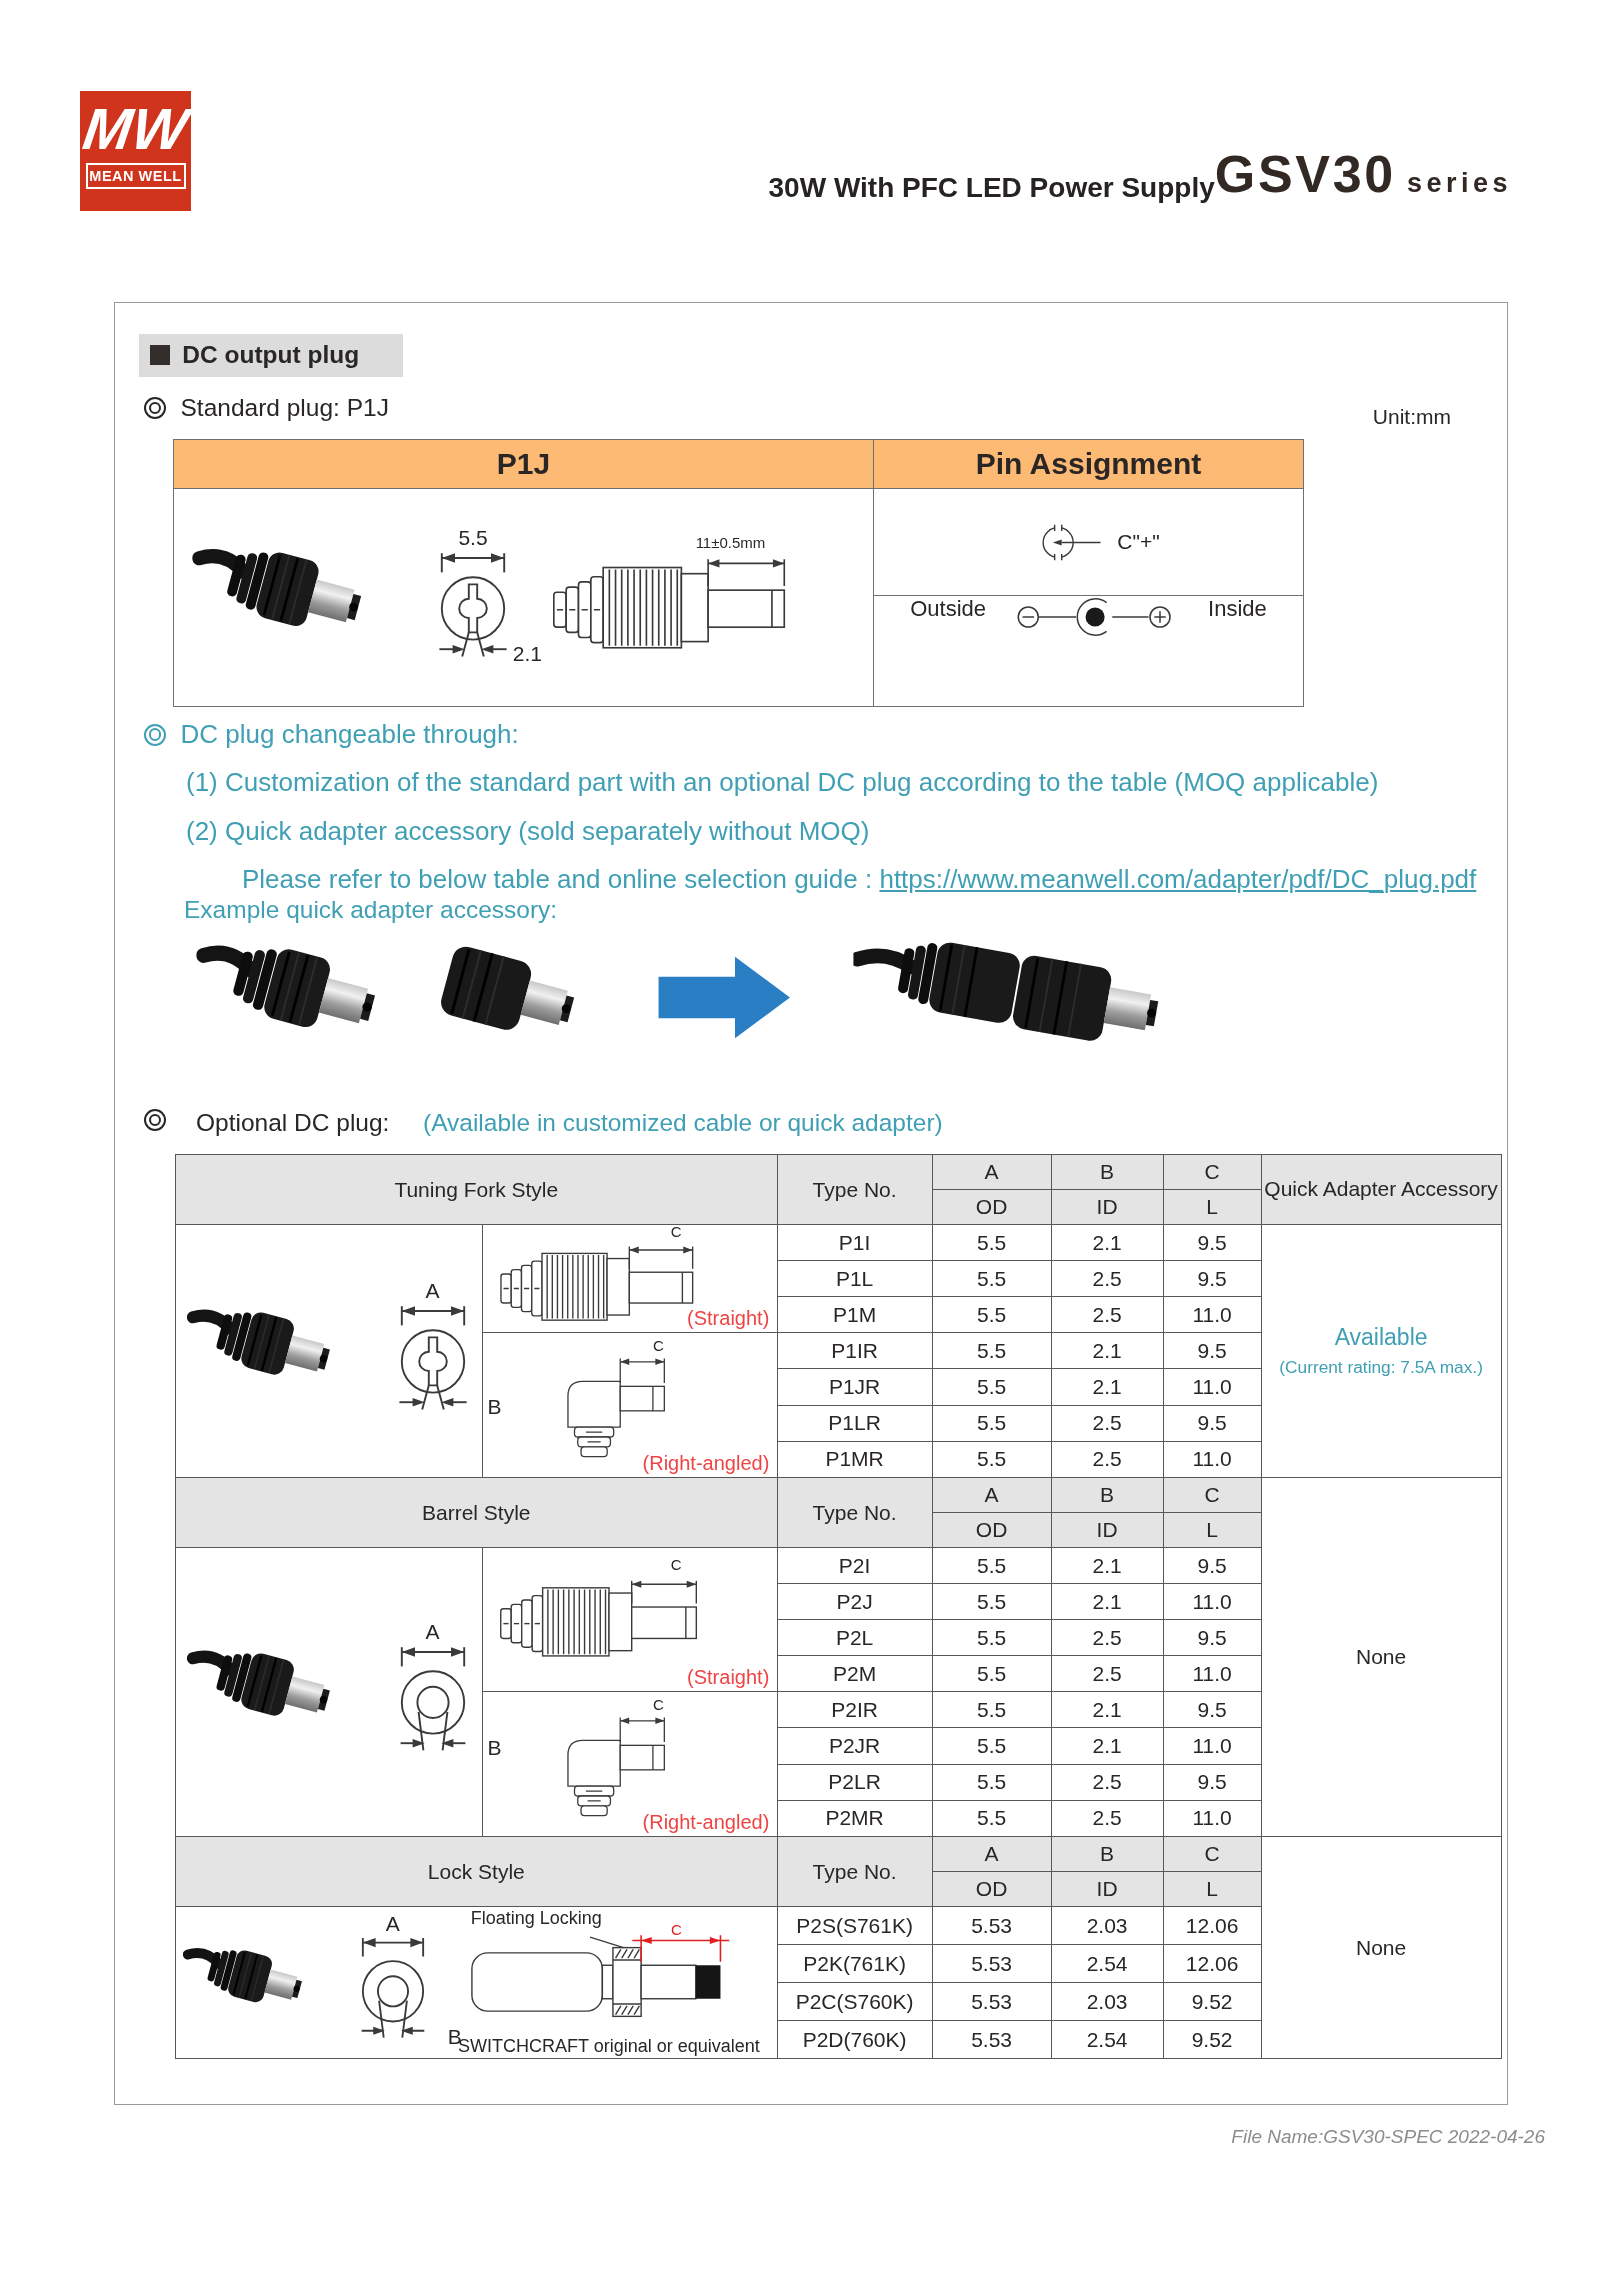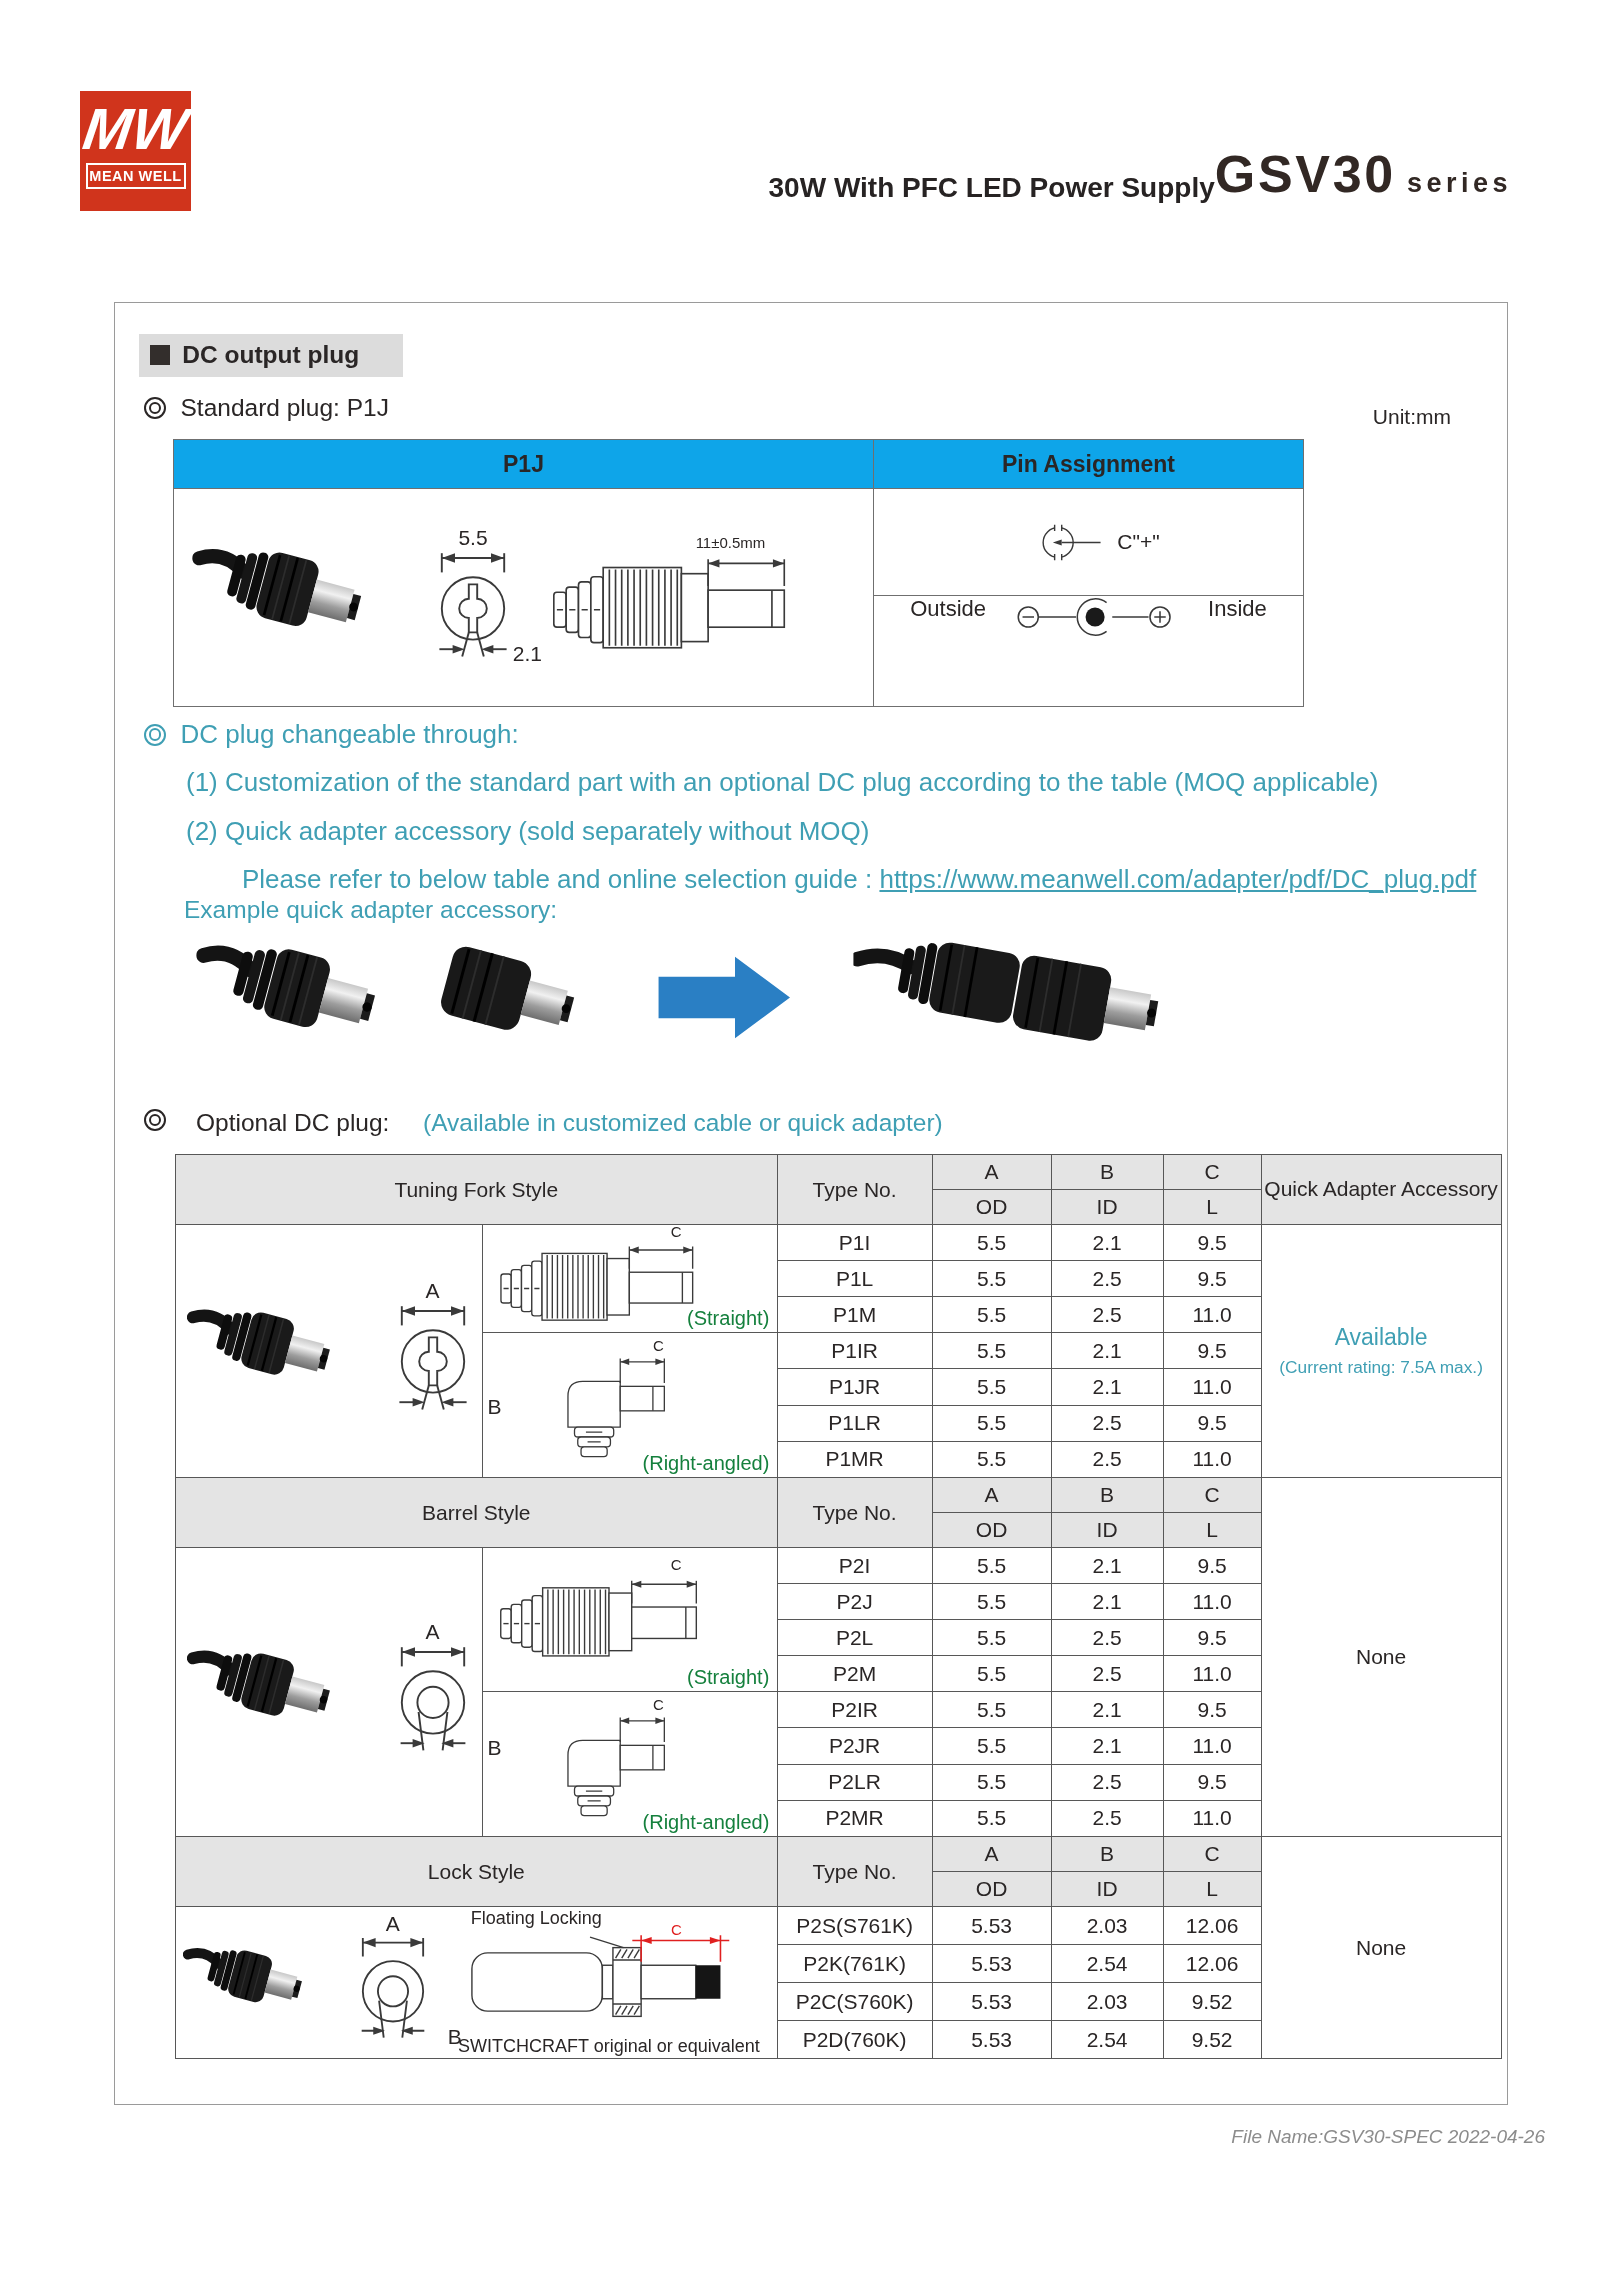--- a/index.html
+++ b/index.html
@@ -38,41 +38,41 @@
   .dbullet::after{content:"";position:absolute;inset:2.7px;border:2.3px solid currentColor;border-radius:50%;}
 
   .standard-row{position:absolute;top:91px;left:29px;display:flex;align-items:center;gap:14.5px;color:#2a2626;}
   .standard-row .txt{font-size:24.5px;}
   .unit-label{position:absolute;top:102px;right:56px;font-size:21px;color:#2a2626;}
 
   
   table{border-collapse:collapse;}
   .p1j-table{position:absolute;top:136px;left:58px;}
   .p1j-table td,.p1j-table th{border:1.8px solid #6f6f6f;}
-  .p1j-table th{font-size:23px;font-weight:bold;color:#2a2626;height:49px;background:#0ea5e9;}
+  .p1j-table th{font-size:30px;font-weight:bold;color:#2a2626;height:49px;background:#fdba74;}
   .p1j-col1{width:700px;}
   .p1j-col2{width:430px;}
   .p1j-body{height:218px;}
   .p1j-left{position:relative;}
   .p1j-left-wrap{display:flex;align-items:center;padding-left:18px;gap:27px;}
   .pin-cell{padding:0 !important;vertical-align:top;}
   .pin-top{height:107px;border-bottom:1.8px solid #6f6f6f;display:flex;align-items:center;justify-content:center;}
   .pin-bottom{height:107px;display:flex;justify-content:center;gap:20px;}
   .pin-label{font-size:21px;color:#2a2626;}
   .oi-label{font-size:22px;color:#2a2626;}
 
   
   .front-block{position:relative;width:98px;height:136px;flex:none;}
   .front-block svg{position:absolute;left:0;top:16.4px;width:98px;height:120px;}
   .dimA{position:absolute;top:-3.6px;left:50%;transform:translateX(-50%);font-size:21px;color:#2a2626;}
   .dimB{position:absolute;bottom:0;right:-20px;font-size:21px;color:#2a2626;}
   .draw-block{position:relative;flex:none;}
   .c-label{position:absolute;font-size:15px;color:#2a2626;}
   .c-red{color:var(--dim-red);}
-  .angle-label{position:absolute;right:7.3px;bottom:1.8px;font-size:20px;color:#15803d;}
+  .angle-label{position:absolute;right:7.3px;bottom:1.8px;font-size:20px;color:#ef4444;}
 
   
   .teal-block{position:absolute;top:416px;left:29px;color:var(--accent-teal);font-size:26px;}
   .teal-heading{display:flex;align-items:center;gap:14.5px;}
   .teal-item{margin:17.3px 0 0 42px;}
   .teal-refer{margin:17.3px 0 0 98px;}
   .teal-link{color:var(--accent-teal);text-decoration:underline;}
   .example-label{position:absolute;top:593px;left:69px;color:var(--accent-teal);font-size:24.5px;}
   .example-row{position:absolute;top:631px;left:76px;display:flex;align-items:center;gap:42px;}
 

